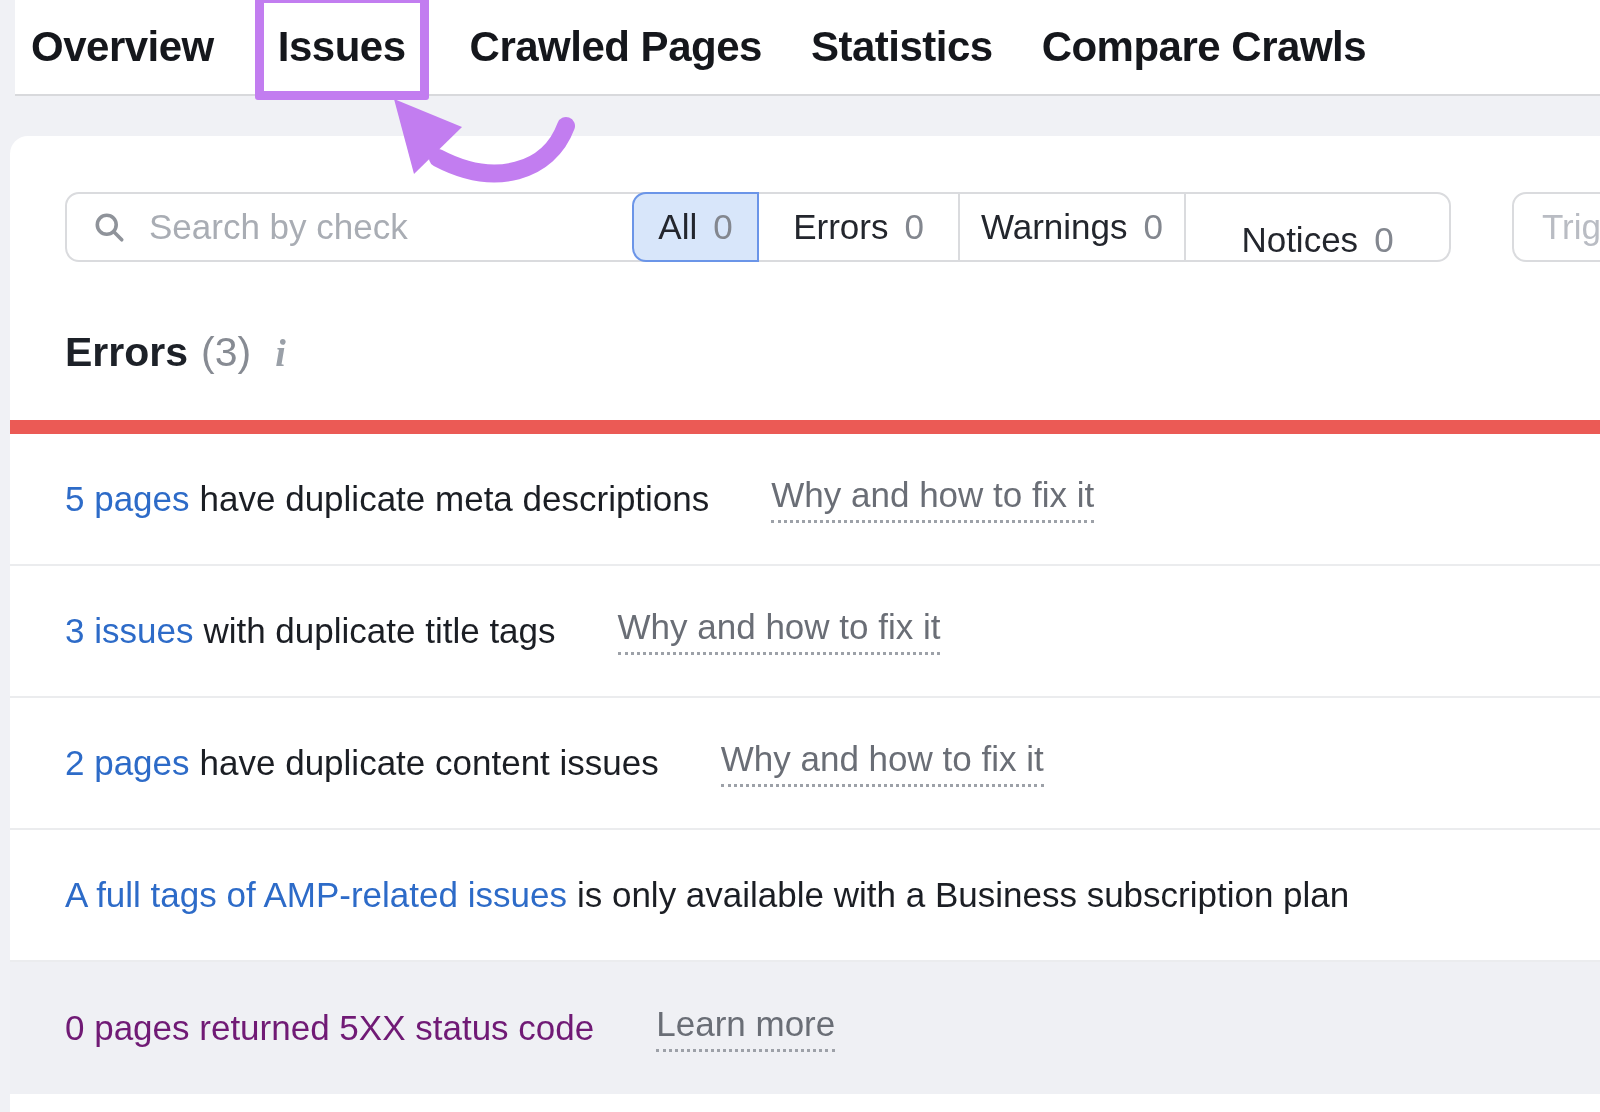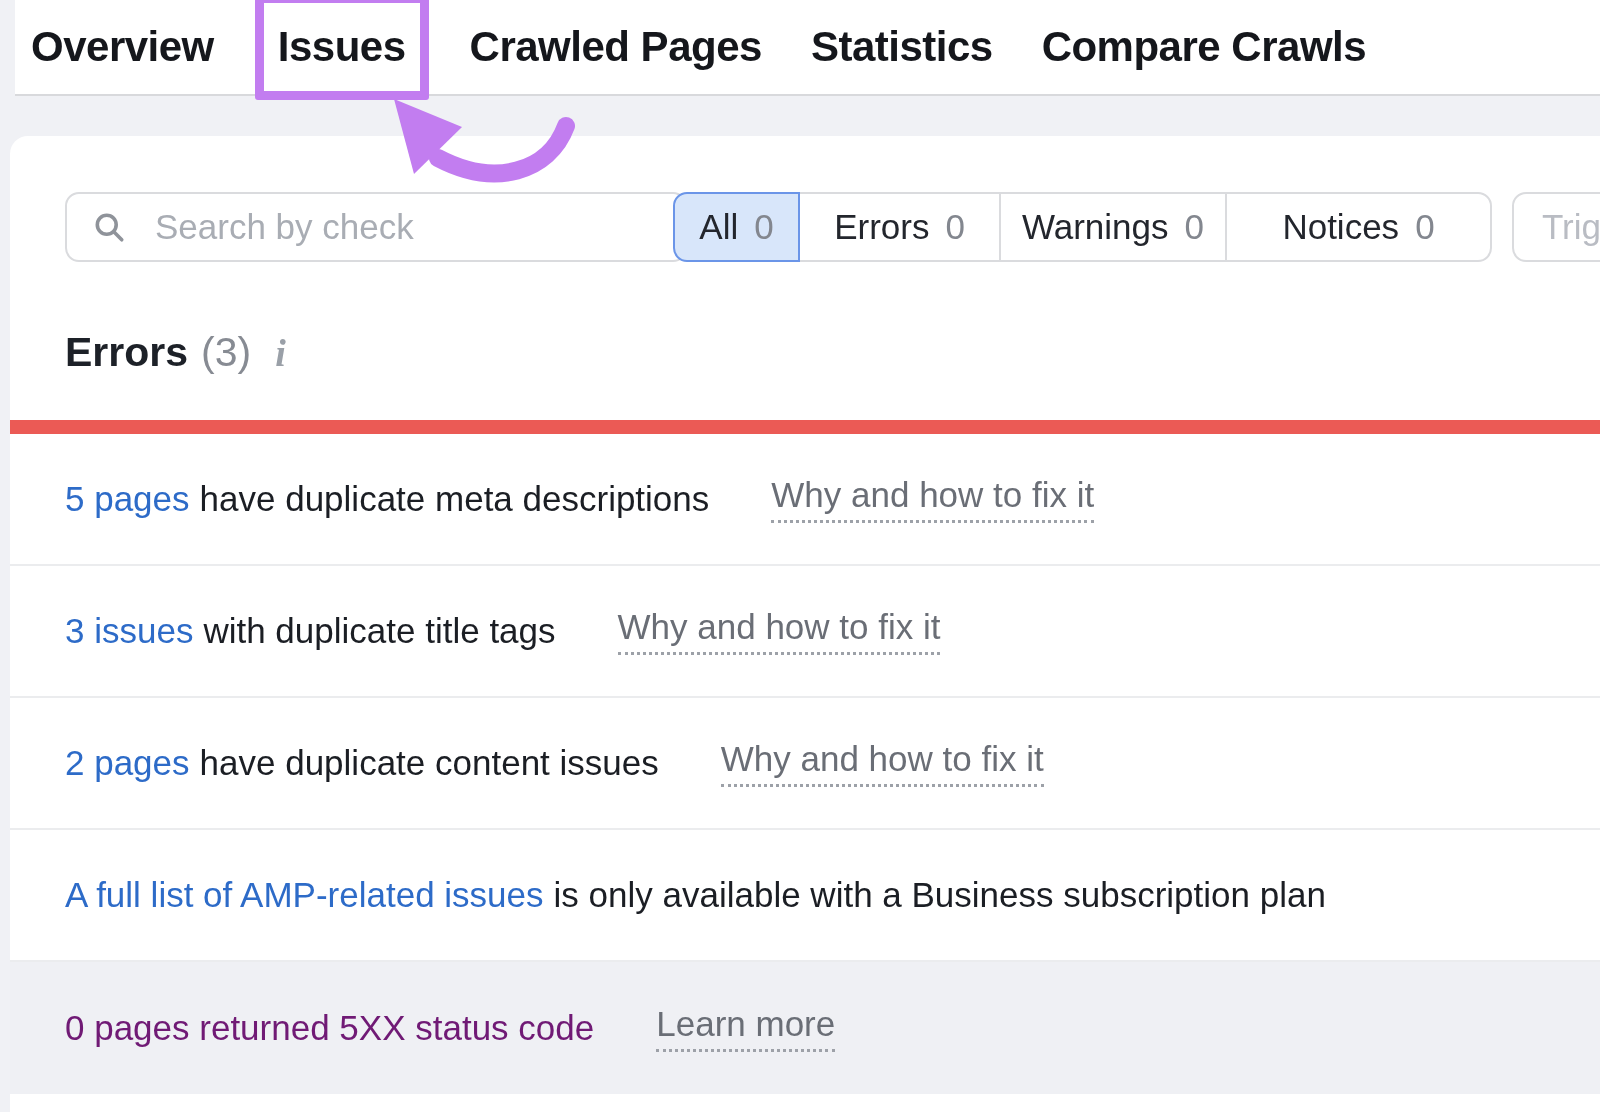--- a/index.html
+++ b/index.html
@@ -36,48 +36,48 @@
   
   .card {
     position: absolute; left: 10px; top: 136px; width: 1606px; height: 976px;
     background: #ffffff; border-radius: 18px 18px 0 0;
   }
 
   
   .search-box {
     position: absolute; left: 55px; top: 56px; width: 622px; height: 70px;
     border: 2px solid #dadbde; border-radius: 14px; background: #fff;
-    display: flex; align-items: center; padding-left: 24px; gap: 28px;
+    display: flex; align-items: center; padding-left: 24px; gap: 22px;
   }
   .search-box input {
     border: none; outline: none; flex: 1; height: 100%;
     font-family: "Liberation Sans", sans-serif;
     font-size: 35px; color: #1f232b; background: transparent;
   }
   .search-box input::placeholder { color: #a9adb4; }
 
   .segmented {
-    position: absolute; left: 663px; top: 56px; height: 70px;
+    position: absolute; left: 622px; top: 56px; height: 70px;
     display: flex;
   }
   .segment {
     height: 70px; border: 2px solid #dadbde; background: #fff;
     display: flex; align-items: center; justify-content: center; gap: 16px;
     font-size: 35px; color: #23262d; margin-left: -2px; cursor: pointer;
   }
   .segment .count { color: #83878f; }
   .segment:first-child { margin-left: 0; border-radius: 14px 0 0 14px; }
   .segment:last-child { border-radius: 0 14px 14px 0; }
   .segment.selected {
     background: #d8e6fa; border-color: #6b95e8; z-index: 2;
   }
   .seg-all { width: 127px; }
   .seg-errors { width: 203px; }
   .seg-warnings { width: 228px; }
-  .seg-notices { width: 267px; }
+  .seg-notices { width: 267px; align-items: flex-end; }
 
   .trigger-btn {
     position: absolute; left: 1502px; top: 56px; width: 170px; height: 70px;
     border: 2px solid #dadbde; border-radius: 14px; background: #fff;
     display: flex; align-items: center; padding-left: 28px;
     font-size: 35px; color: #b9bcc3; cursor: pointer;
   }
 
   
   .section-heading {
@@ -183,21 +183,21 @@
       <a class="action-link">Why and how to fix it</a>
     </div>
 
     <div class="issue-row">
       <a class="issue-link">2 pages</a>
       <span class="issue-rest">have duplicate content issues</span>
       <a class="action-link">Why and how to fix it</a>
     </div>
 
     <div class="issue-row">
-      <a class="issue-link">A full list of AMP-related issues</a>
+      <a class="issue-link">A full tags of AMP-related issues</a>
       <span class="issue-rest">is only available with a Business subscription plan</span>
     </div>
 
     <div class="issue-row resolved">
       <a class="issue-link green">0 pages returned 5XX status code</a>
       <a class="action-link">Learn more</a>
     </div>
 
   </div>
 </div>

